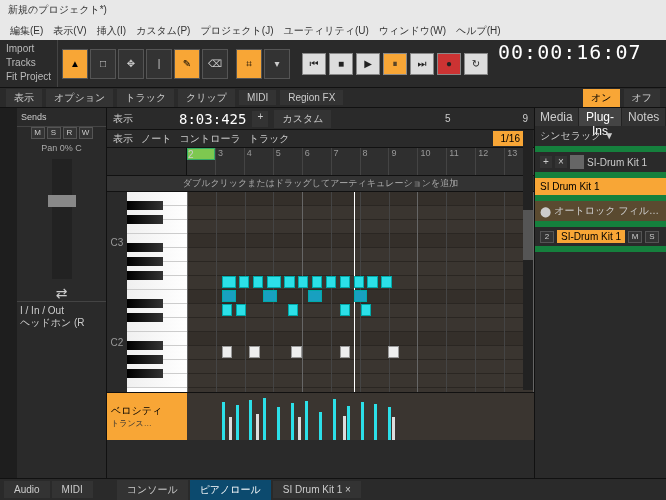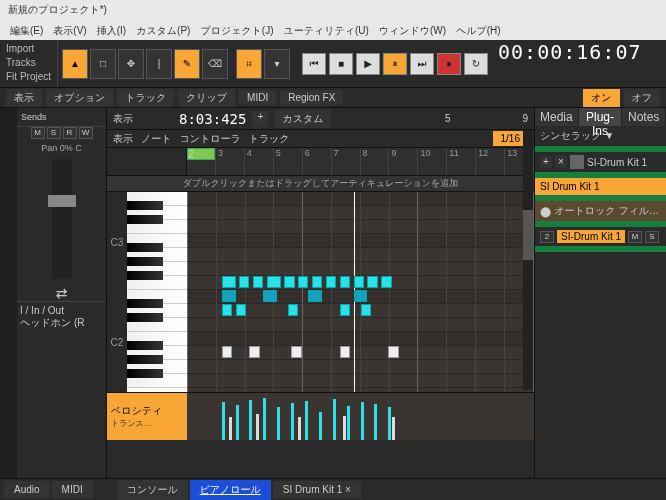--- a/index.html
+++ b/index.html
@@ -63,21 +63,21 @@
 .rightpanel { width:132px; background:#2a2a2a; border-left:1px solid #111; }
 .rp-tabs { display:flex; height:18px; }
 .rp-tab { flex:1; text-align:center; background:#333; border-right:1px solid #222; font-size:12px; padding-top:2px; }
 .rp-tab.active { background:#444; color:#fff; }
 .rp-row { padding:3px 5px; border-bottom:6px solid #15803d; font-size:10px; display:flex; align-items:center; gap:3px; }
 .rp-row.sel { background:#f8a636; color:#000; }
 .rp-row.seld { background:#5a4a30; }
 .close-x { width:12px; height:12px; background:#333; text-align:center; line-height:11px; }
 .bottom-tabs { height:22px; background:#2a2a2a; display:flex; align-items:center; gap:2px; padding:0 4px; border-top:1px solid #111; }
 .btab { padding:3px 10px; background:#333; font-size:10px; }
-.btab.active { background:#1d4ed8; color:#fff;text-decoration:underline; }
+.btab.active { background:#0c4a6e; color:#fff; }
 .scroll-v { position:absolute; right:133px; top:130px; width:10px; height:260px; background:#222; }
 .scroll-thumb { width:100%; height:50px; background:#555; margin-top:80px; }
 </style>
 </head>
 <body>
 
 <div class="titlebar">新規のプロジェクト*)</div>
 
 <div class="menubar">
   <span>編集(E)</span>

